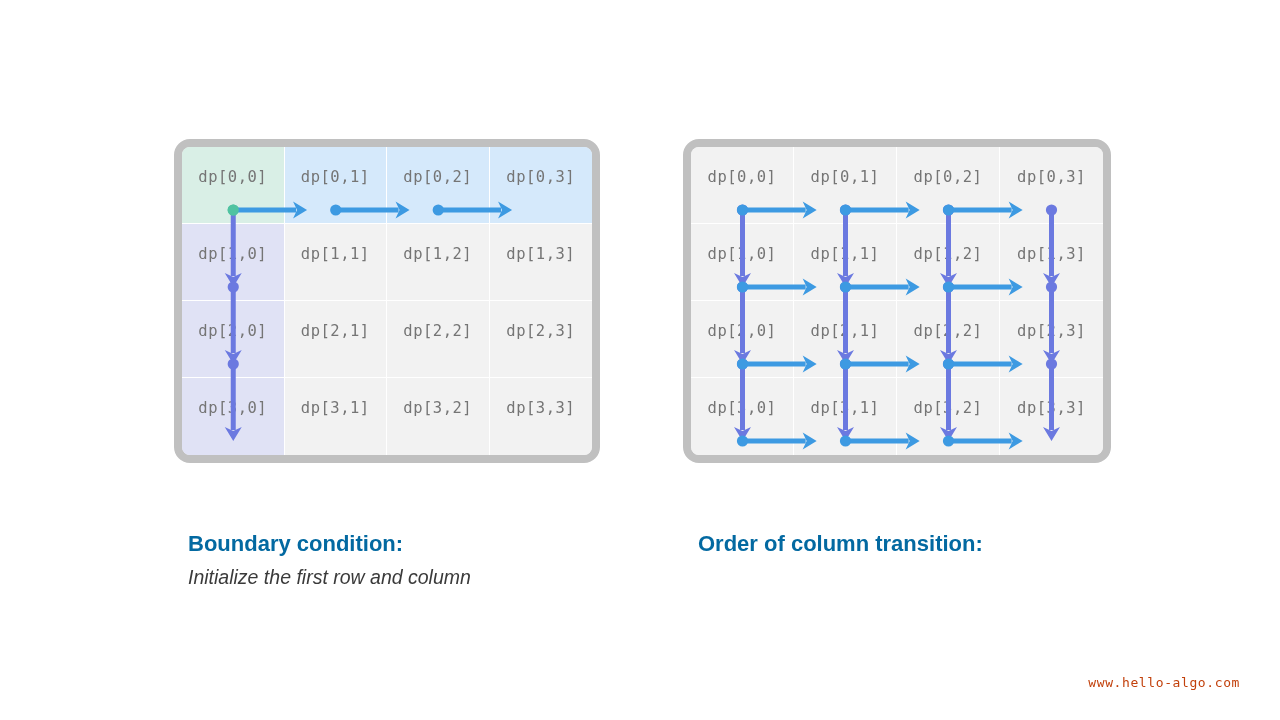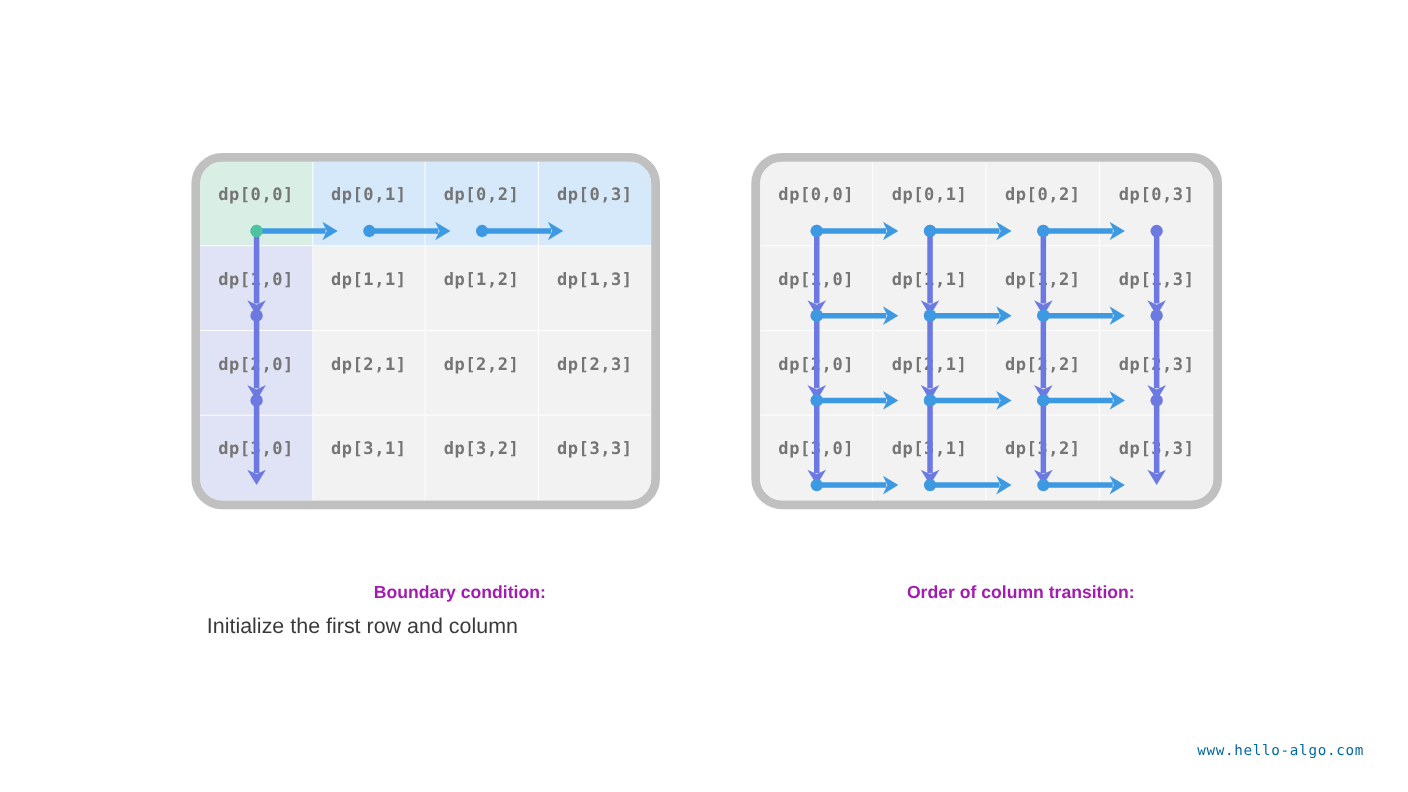--- a/index.html
+++ b/index.html
@@ -22,24 +22,23 @@
 
   
   .panel {
     position: absolute;
   }
 
   .grid-frame {
     position: absolute;
     box-sizing: border-box;
     border: 8px solid #c0c0c0;
-    border-radius: 28px;
+    border-radius: 16px;
     background: #f2f2f2;
     overflow: hidden;
-    font-weight: bold;
   }
 
   .grid {
     position: absolute;
     inset: 0;
     display: grid;
     grid-template-columns: repeat(4, 1fr);
     grid-template-rows: repeat(4, 1fr);
   }
 
@@ -83,44 +82,44 @@
     height: 100%;
     overflow: visible;
   }
 
   
   .caption {
     position: absolute;
   }
   .caption-title {
     font-family: "Liberation Sans", sans-serif;
-    font-size: 16px;
+    font-size: 22px;
     font-weight: bold;
-    color: #a21caf;
+    color: #0369a1;
     margin: 0 0 9px 0;
     white-space: nowrap;
-    text-align: center;
   }
   .caption-body {
     font-family: "Liberation Sans", sans-serif;
     font-size: 19.5px;
     font-weight: normal;
     color: #3a3a3a;
     margin: 0;
     white-space: nowrap;
+    font-style: italic;
   }
 
   
   .watermark {
     position: absolute;
     right: 40px;
     bottom: 30px;
     font-family: "DejaVu Sans Mono", "Liberation Mono", monospace;
     font-size: 13px;
-    color: #0369a1;
+    color: #c2410c;
     letter-spacing: 0.6px;
     white-space: nowrap;
     user-select: none;
   }
 </style>
 </head>
 <body>
 
 <div class="canvas">
 

